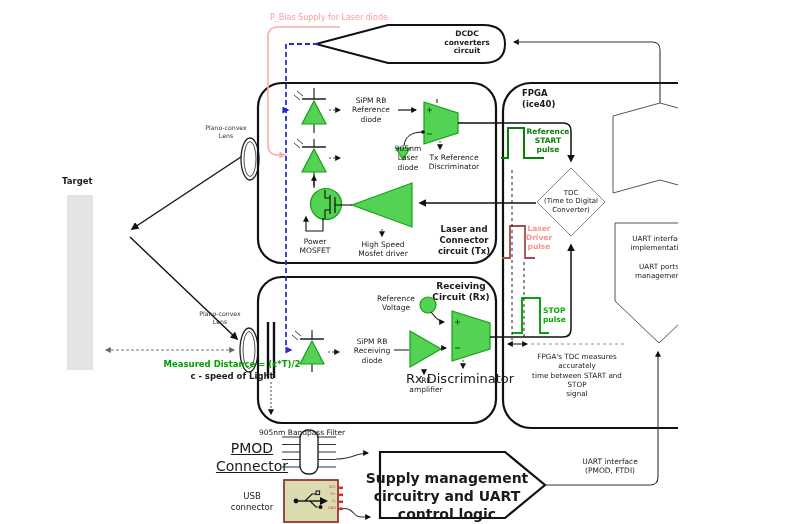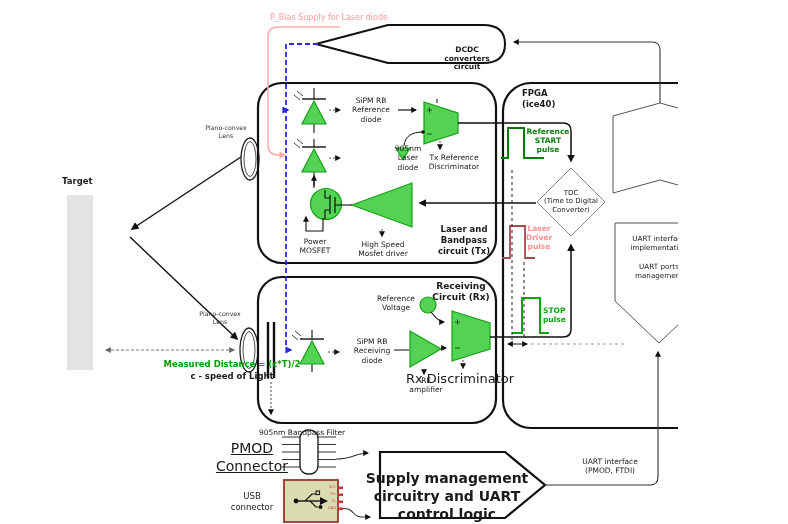--- a/index.html
+++ b/index.html
@@ -201,21 +201,21 @@
     <circle cx="320.5" cy="507" r="2" fill="#111"></circle>
     <rect x="338" y="486.5" width="5" height="2.6" fill="#cc3333"></rect>
     <rect x="338" y="493.5" width="5" height="2.6" fill="#cc3333"></rect>
     <rect x="338" y="500.5" width="5" height="2.6" fill="#cc3333"></rect>
     <rect x="338" y="507.5" width="5" height="2.6" fill="#cc3333"></rect>
     <path d="M343,508.5 C356,508.5 351,517 362,517 H370" fill="none" stroke="#333" stroke-width="1.1" marker-end="url(#ma5)"></path>
   </g>
 </svg>
 
 <div class="lbl" style="left:270px;top:13px;font-size:8px;color:#ff9b9b;">P_Bias Supply for Laser diode</div>
-<div class="lbl c b" style="left:467px;top:30px;font-size:7.5px;line-height:1.15;margin-top:16px;">DCDC
+<div class="lbl c b" style="left:467px;top:30px;font-size:7.5px;line-height:1.15;">DCDC
 converters
 circuit</div>
 
 <div class="lbl b" style="left:62px;top:176px;font-size:8.5px;">Target</div>
 <div class="lbl c" style="left:226px;top:124px;font-size:6.2px;color:#333;line-height:1.3;">Plano-convex
 Lens</div>
 <div class="lbl c" style="left:220px;top:310px;font-size:6.2px;color:#333;line-height:1.3;">Plano-convex
 Lens</div>
 <div class="lbl c b" style="left:232px;top:359px;font-size:8.5px;color:#00a000;">Measured Distance = (c*T)/2</div>
 <div class="lbl c b" style="left:232px;top:371px;font-size:8.5px;">c - speed of Light</div>
@@ -227,21 +227,21 @@
 <div class="lbl c" style="left:364px;top:144px;font-size:7.5px;margin-left:44px;">905nm
 Laser
 diode</div>
 <div class="lbl c" style="left:454px;top:153px;font-size:7.5px;">Tx Reference
 Discriminator</div>
 <div class="lbl c" style="left:315px;top:237px;font-size:7.5px;">Power
 MOSFET</div>
 <div class="lbl c" style="left:383px;top:240px;font-size:7.5px;">High Speed
 Mosfet driver</div>
 <div class="lbl c b" style="left:464px;top:224px;font-size:8.5px;line-height:1.3;">Laser and
-Bandpass
+Connector
 circuit (Tx)</div>
 
 <div class="lbl c b" style="left:461px;top:281px;font-size:9px;line-height:1.25;">Receiving
 Circuit (Rx)</div>
 <div class="lbl c" style="left:396px;top:294px;font-size:7.5px;">Reference
 Voltage</div>
 <div class="lbl c" style="left:372px;top:337px;font-size:7.5px;">SiPM RB
 Receiving
 diode</div>
 <div class="lbl c" style="left:426px;top:376px;font-size:7.5px;">RF
@@ -254,20 +254,23 @@
 START
 pulse</div>
 <div class="lbl c" style="left:571px;top:189px;font-size:7px;line-height:1.2;">TDC
 (Time to Digital
 Converter)</div>
 <div class="lbl c b" style="left:539px;top:224px;font-size:7.5px;color:#ff8f8f;line-height:1.2;">Laser
 Driver
 pulse</div>
 <div class="lbl b" style="left:543px;top:306px;font-size:7.5px;color:#09a509;line-height:1.2;">STOP
 pulse</div>
+<div class="lbl c" style="left:577px;top:352px;font-size:7.2px;line-height:1.3;">FPGA's TDC measures accurately
+time between START and STOP
+signal</div>
 <div class="lbl c" style="left:659px;top:234px;font-size:7.2px;line-height:1.3;">UART interface
 implementation
 
 UART ports
 management</div>
 
 <div class="lbl c" style="left:252px;top:440px;font-size:14px;text-decoration:underline;">PMOD
 Connector</div>
 <div class="lbl c" style="left:252px;top:491px;font-size:8.5px;">USB
 connector</div>

